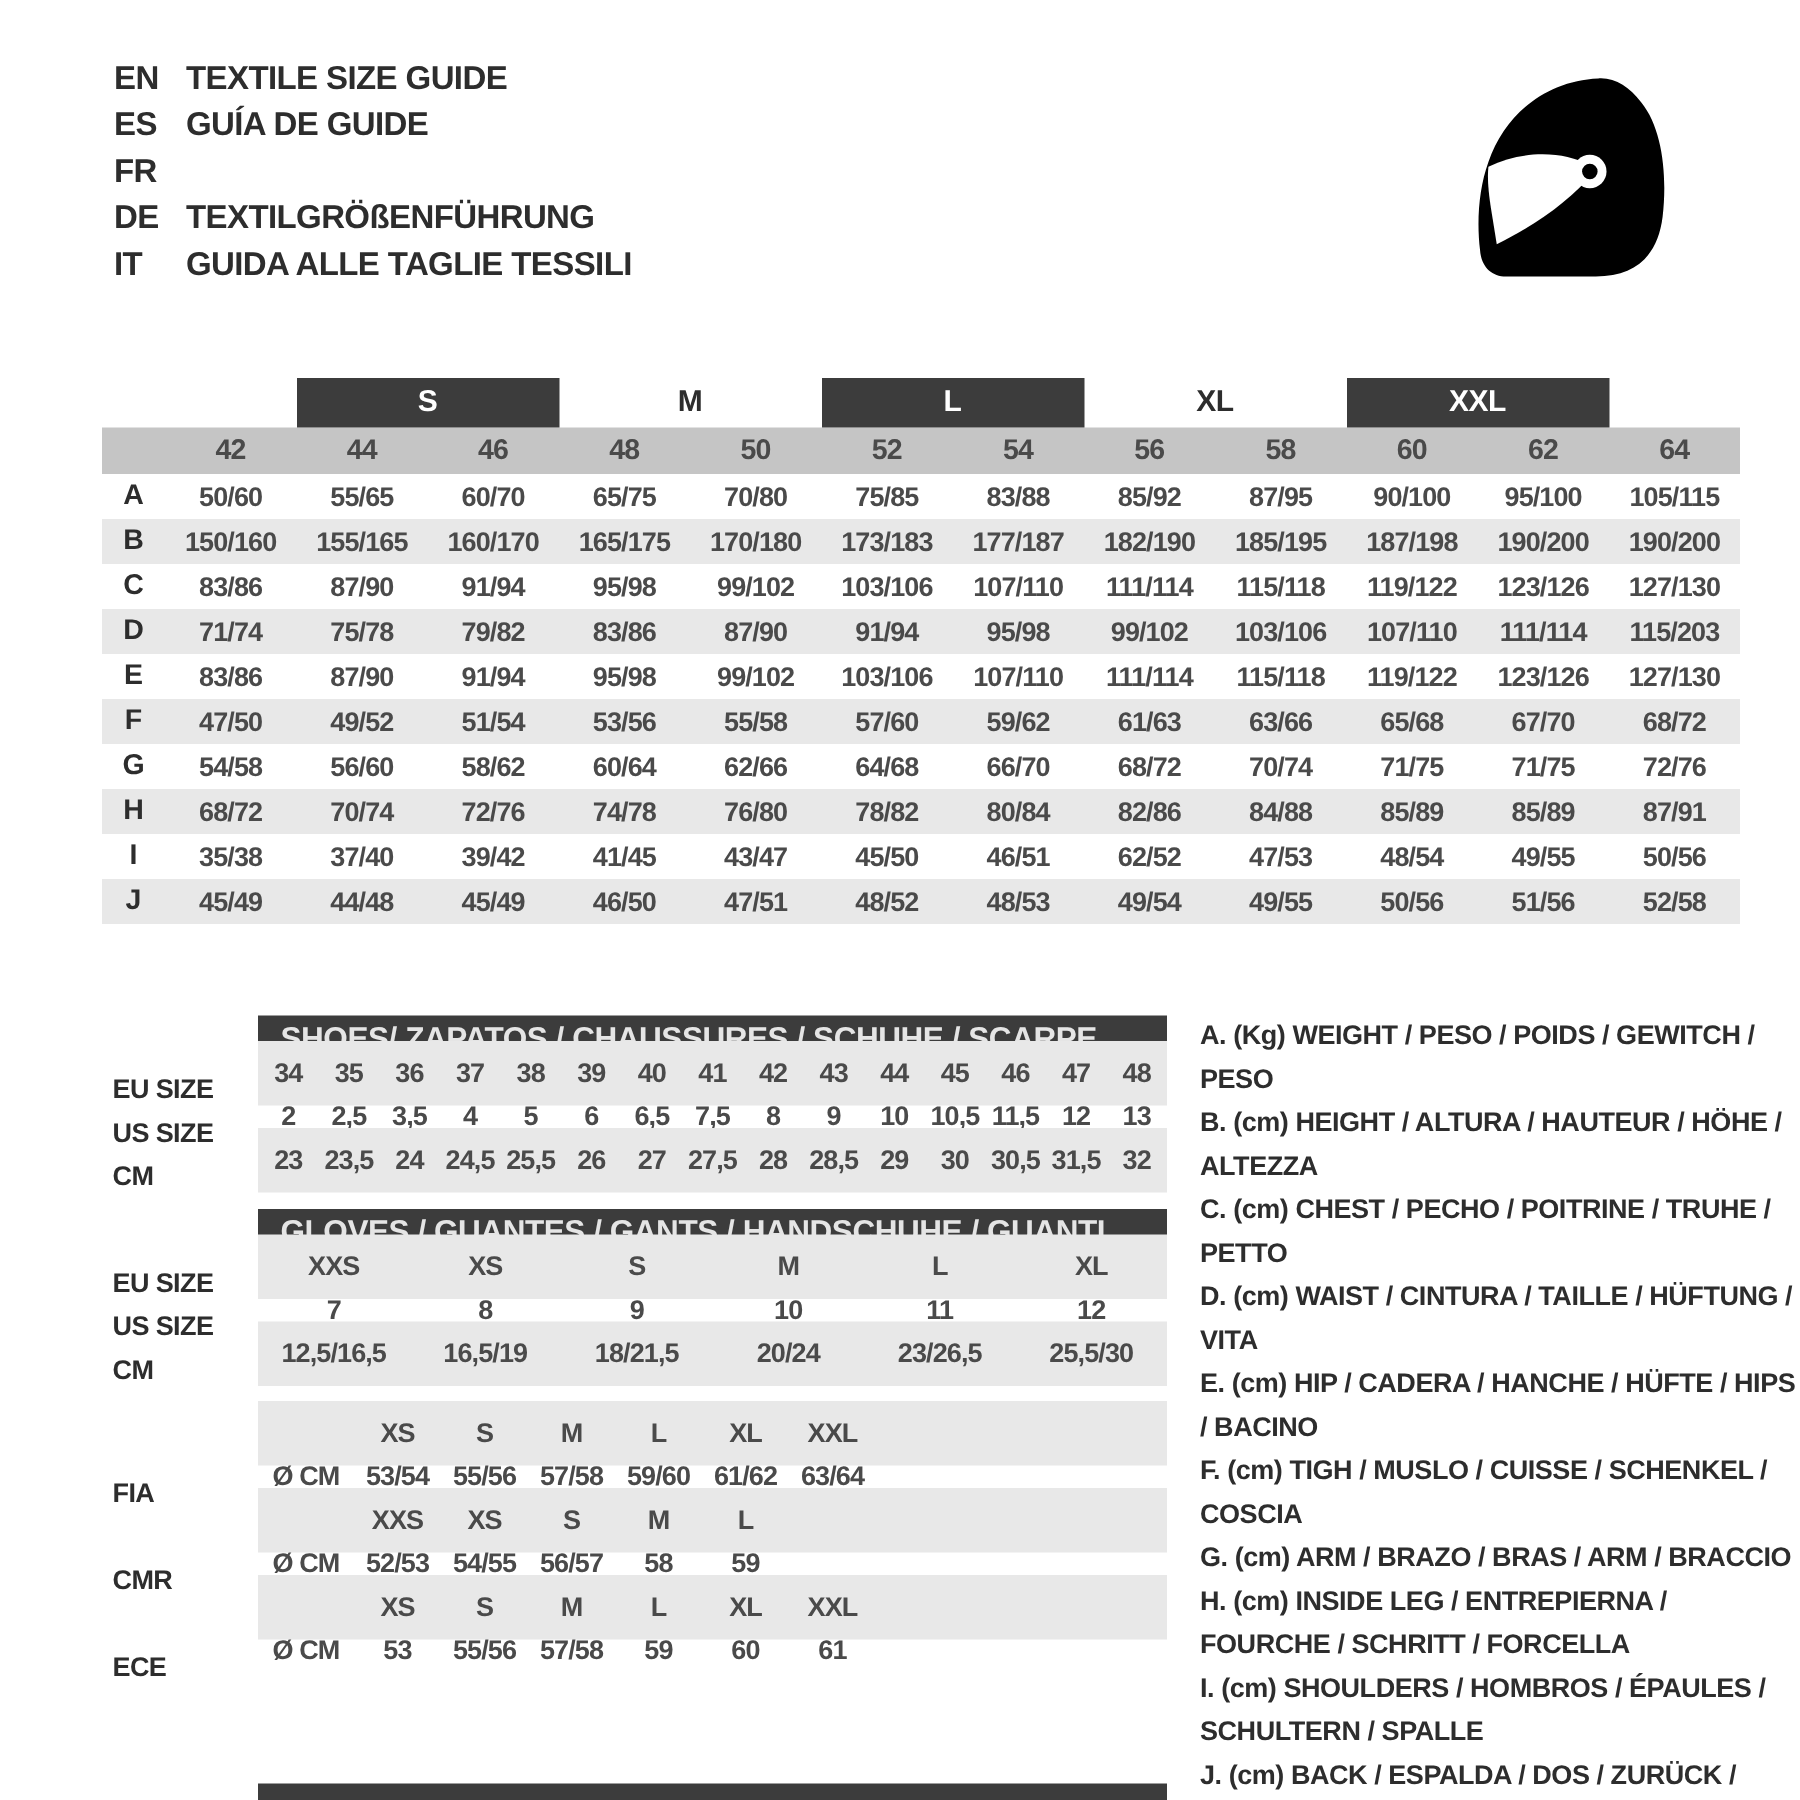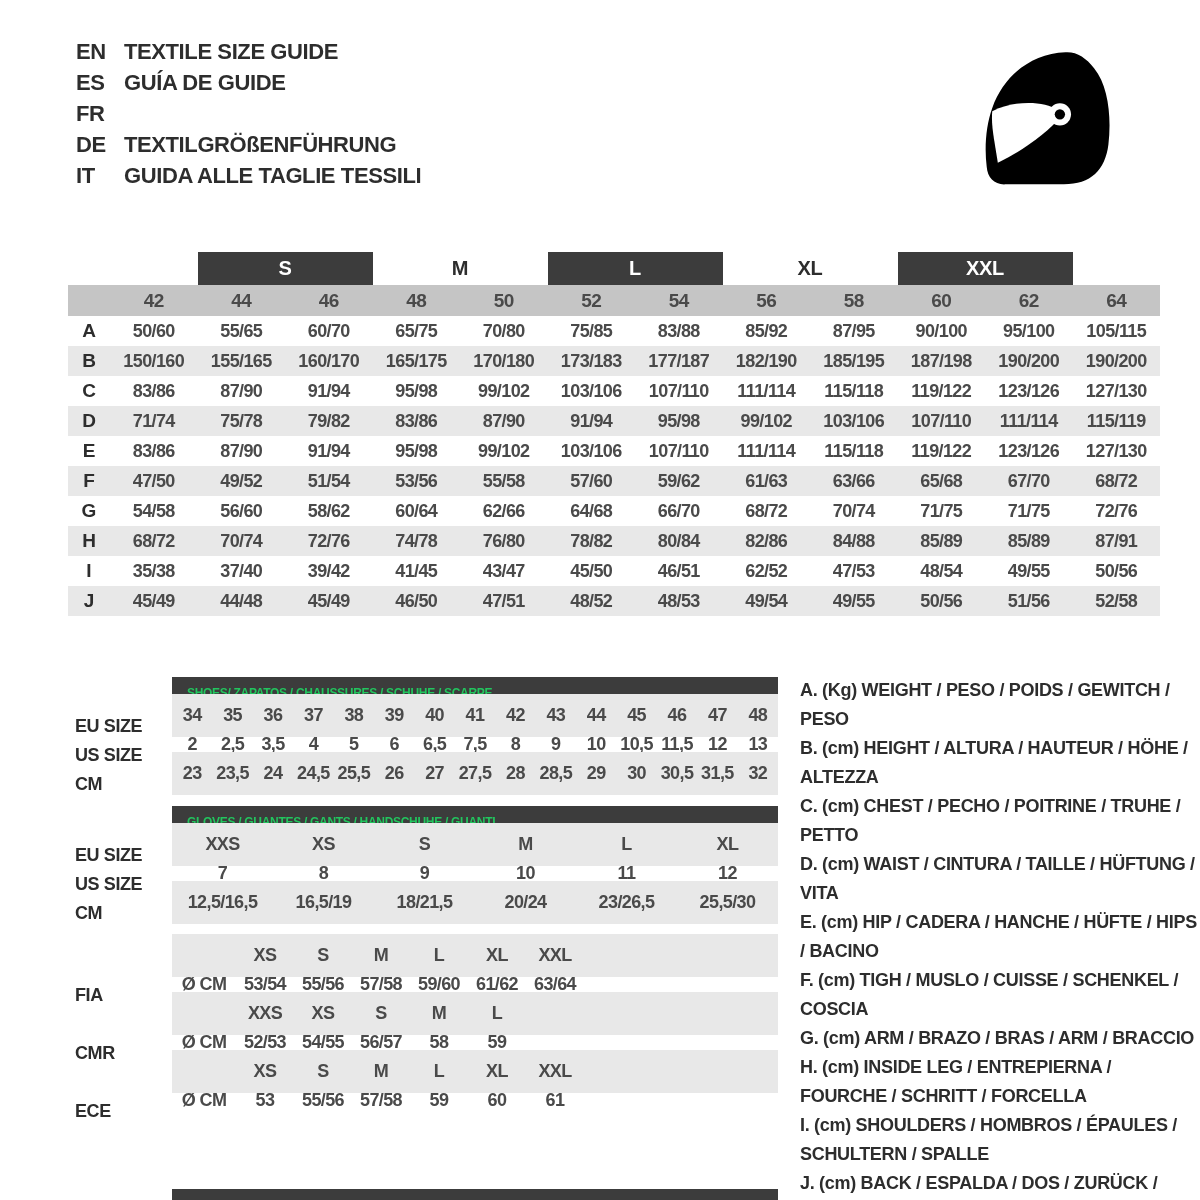--- a/index.html
+++ b/index.html
@@ -28,22 +28,22 @@
   .mt-row{display:flex;height:30px;align-items:center}
   .mt-rows > div.mt-row:nth-of-type(even){background:#e8e8e8}
   .mt-label{width:42px;text-align:center;font-size:19px}
   .mt-cells{flex:1;display:grid;grid-template-columns:repeat(12,1fr)}
   .mt-cell{text-align:center;font-size:18px;color:#4a4a4a;letter-spacing:-0.6px;white-space:nowrap}
   
   .side{position:absolute;left:75px;width:703px}
   .shoes{top:677px}
   .gloves{top:806px}
   .helmet-tbl{top:948px}
-  .bar{margin-left:97px;width:591px;height:31px;background:#3c3c3c;color:#22c55e;
-       font-size:12px;display:flex;align-items:center;padding-left:15px;letter-spacing:-0.3px;white-space:nowrap}
+  .bar{margin-left:97px;width:591px;height:31px;background:#3c3c3c;color:#e5e5e5;
+       font-size:21px;display:flex;align-items:center;padding-left:15px;letter-spacing:-0.3px;white-space:nowrap}
   .srow{display:flex;height:29px;align-items:flex-end}
   .srow-label{width:97px;font-size:18px;letter-spacing:-0.4px;white-space:nowrap}
   .srow-cells{width:606px;height:43px;display:grid;align-items:center}
   .scell{text-align:center;font-size:18px;color:#4a4a4a;letter-spacing:-0.6px;white-space:nowrap}
   .shoes .srows > div.srow:nth-of-type(odd) .srow-cells,
   .gloves .srows > div.srow:nth-of-type(odd) .srow-cells{background:#e8e8e8}
   .cols15{grid-template-columns:repeat(15,1fr)}
   .cols6{grid-template-columns:repeat(6,1fr)}
   .helm{grid-template-columns:64px repeat(6,58px) 1fr}
   .stripe{background:#e8e8e8}
@@ -198,21 +198,21 @@
           <div class="mt-cell">75/78</div>
           <div class="mt-cell">79/82</div>
           <div class="mt-cell">83/86</div>
           <div class="mt-cell">87/90</div>
           <div class="mt-cell">91/94</div>
           <div class="mt-cell">95/98</div>
           <div class="mt-cell">99/102</div>
           <div class="mt-cell">103/106</div>
           <div class="mt-cell">107/110</div>
           <div class="mt-cell">111/114</div>
-          <div class="mt-cell">115/119</div>
+          <div class="mt-cell">115/203</div>
         </div>
       </div>
 
       <div class="mt-row">
         <div class="mt-label">E</div>
         <div class="mt-cells">
 
         <div class="mt-cell">83/86</div>
           <div class="mt-cell">87/90</div>
           <div class="mt-cell">91/94</div>

